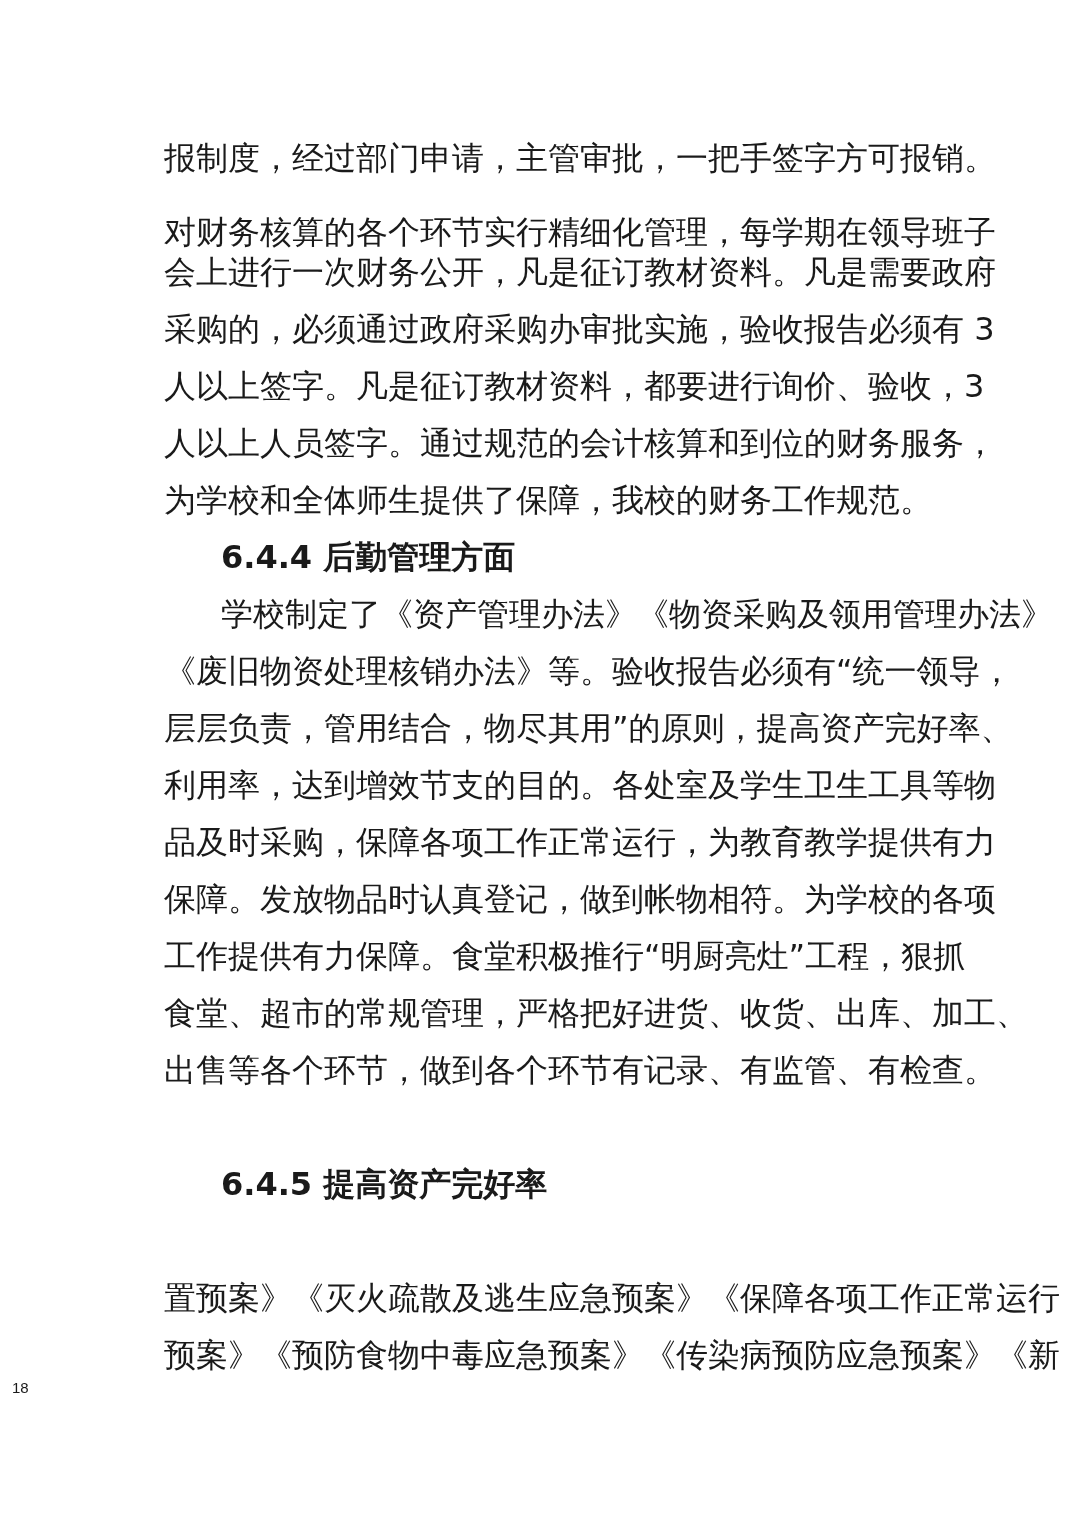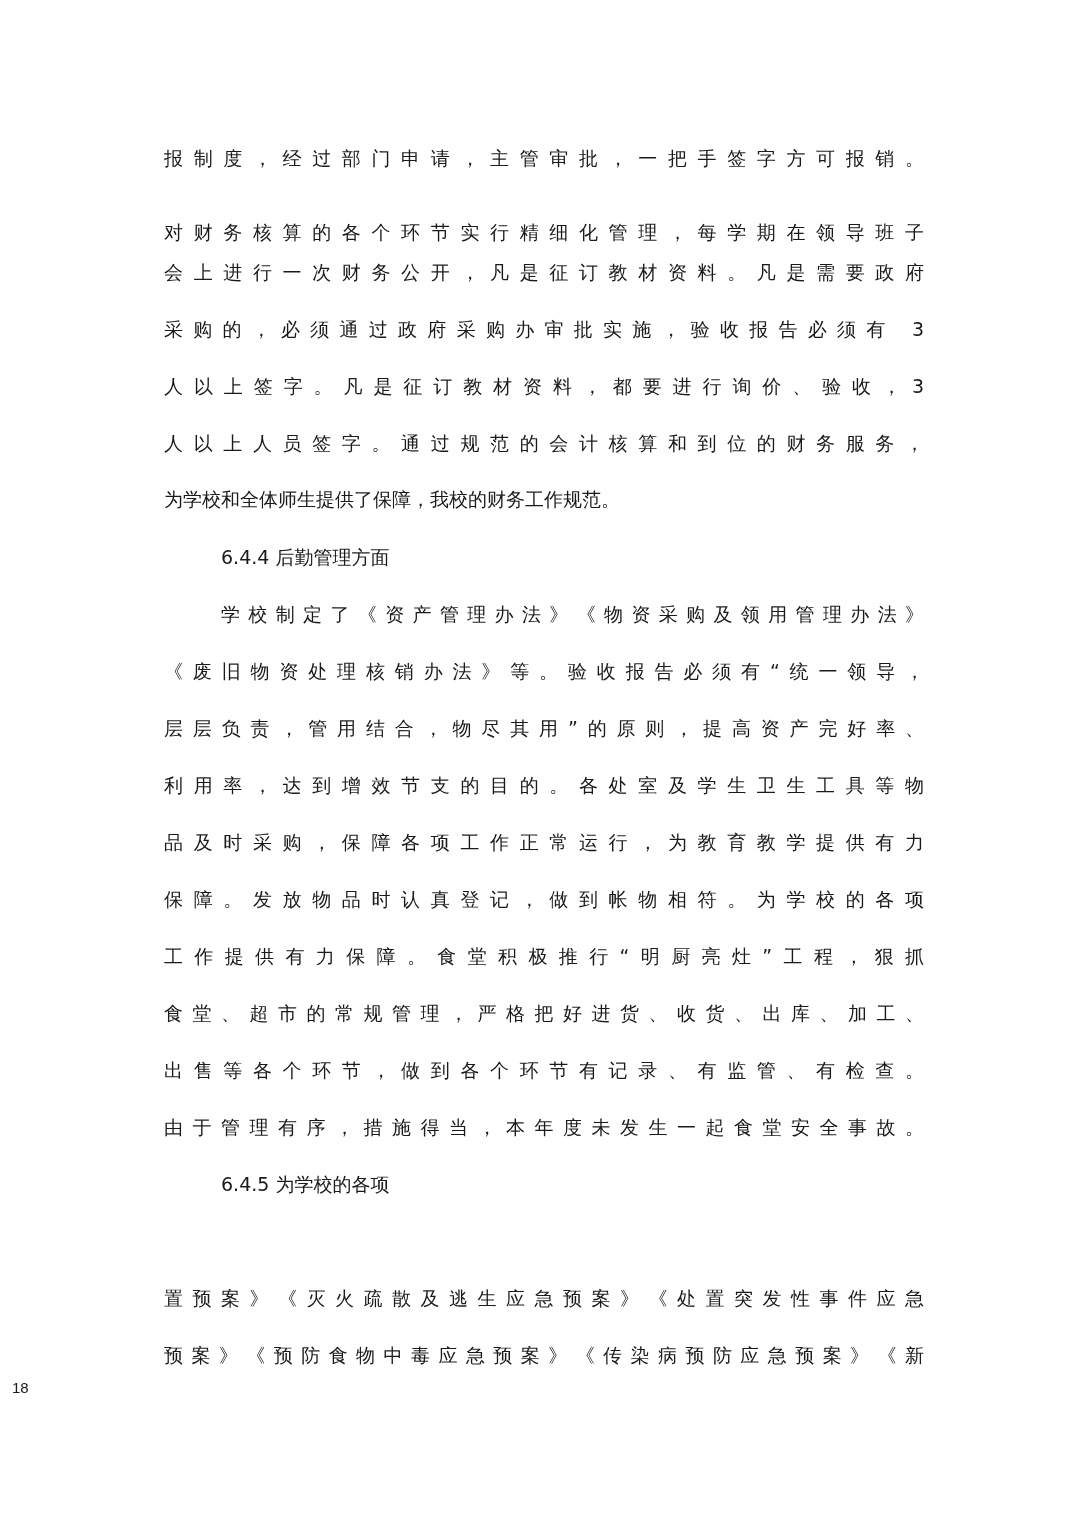--- a/index.html
+++ b/index.html
@@ -21,39 +21,40 @@
       top: 0;
       width: 1080px;
       height: 1524px;
       background: #ffffff;
     }
     .line {
       position: absolute;
       left: 164px;
       width: 760px;
       height: 40px;
-      font-size: 19px;
+      font-size: 32px;
       line-height: 40px;
       white-space: nowrap;
       text-align: justify;
       text-align-last: justify;
       letter-spacing: 0;
     }
     .line.last {
       text-align-last: left;
       font-family: Liberation Serif, serif;
     }
     .line.indent {
       left: 221px;
       width: 703px;
     }
     .line.heading {
       left: 221px;
       width: auto;
       text-align-last: left;
+      font-weight: bold;
     }
     .page-number {
       position: absolute;
       left: 12px;
       width: 1080px;
       top: 1378px;
       text-align: left;
       font-size: 15px;
       line-height: 20px;
       color: #1a1a1a;
@@ -77,21 +78,20 @@
 
   <div class="line indent" style="top:594px">学校制定了《资产管理办法》《物资采购及领用管理办法》</div>
   <div class="line" style="top:651px">《废旧物资处理核销办法》等。验收报告必须有“统一领导，</div>
   <div class="line" style="top:708px">层层负责，管用结合，物尽其用”的原则，提高资产完好率、</div>
   <div class="line" style="top:765px">利用率，达到增效节支的目的。各处室及学生卫生工具等物</div>
   <div class="line" style="top:822px">品及时采购，保障各项工作正常运行，为教育教学提供有力</div>
   <div class="line" style="top:879px">保障。发放物品时认真登记，做到帐物相符。为学校的各项</div>
   <div class="line" style="top:936px">工作提供有力保障。食堂积极推行“明厨亮灶”工程，狠抓</div>
   <div class="line" style="top:993px">食堂、超市的常规管理，严格把好进货、收货、出库、加工、</div>
   <div class="line" style="top:1050px">出售等各个环节，做到各个环节有记录、有监管、有检查。</div>
-  <div class="line" style="top:1107px">由于管理有序，措施得当，本年度未发生一起食堂安全事故。</div>
 
-  <div class="line heading" style="top:1164px">6.4.5 为学校的各项</div>
+  <div class="line heading" style="top:1164px">6.4.5 提高资产完好率</div>
 
-  <div class="line" style="top:1278px">置预案》《灭火疏散及逃生应急预案》《处置突发性事件应急</div>
+  <div class="line" style="top:1278px">置预案》《灭火疏散及逃生应急预案》《保障各项工作正常运行</div>
   <div class="line" style="top:1335px">预案》《预防食物中毒应急预案》《传染病预防应急预案》《新</div>
 
   <div class="page-number">18</div>
 </div>
 
 </body></html>

